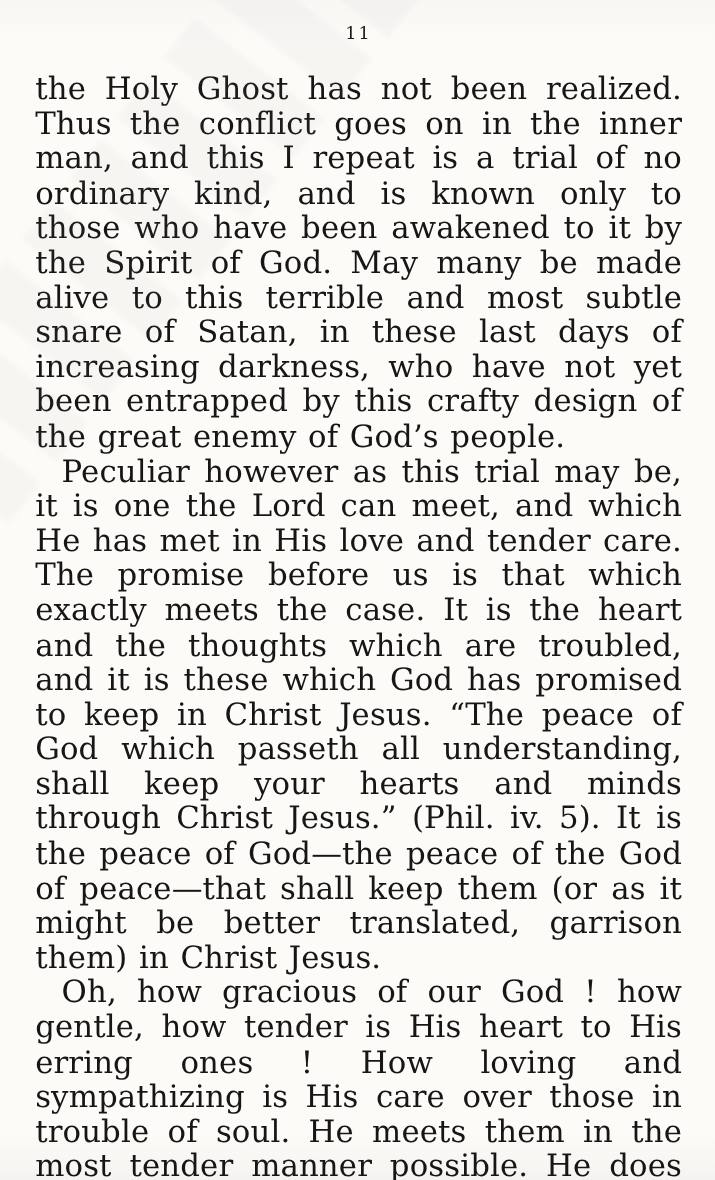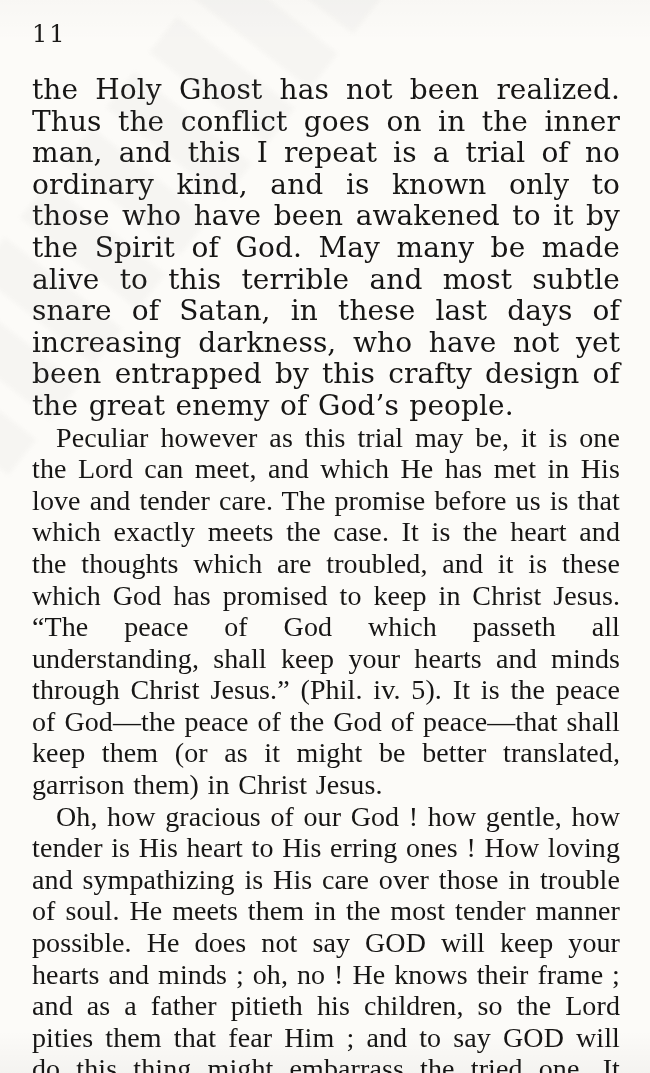--- a/index.html
+++ b/index.html
@@ -38,37 +38,37 @@
       repeating-linear-gradient(90deg,
         rgba(150,150,150,0.10) 0px,
         rgba(150,150,150,0.10) 46px,
         rgba(150,150,150,0.00) 46px,
         rgba(150,150,150,0.00) 70px);
     opacity: 0.5;
     filter: blur(2px);
     pointer-events: none;
   }
   .page-number {
-    font-size: 24px;
+    text-align: center;
+    font-size: 16px;
     letter-spacing: 2px;
     color: #1b1a18;
     margin: 6px 0 26px 0;
   }
   .body-text p {
     margin: 0;
     font-size: 28px;
     line-height: 31.6px;
     text-align: justify;
     letter-spacing: 0.1px;
     word-spacing: 1.5px;
     color: #171615;
   }
   .body-text p.indent {
     text-indent: 24px;
-    font-family: Liberation Serif, serif;
   }
 </style>
 </head>
 <body>
 
 <div class="page">
   <div class="watermark"></div>
 
   <div class="page-number">11</div>
 

